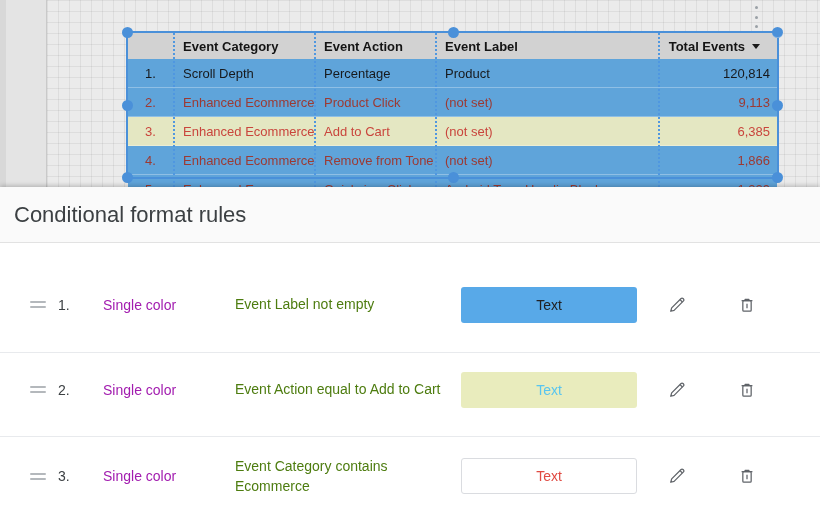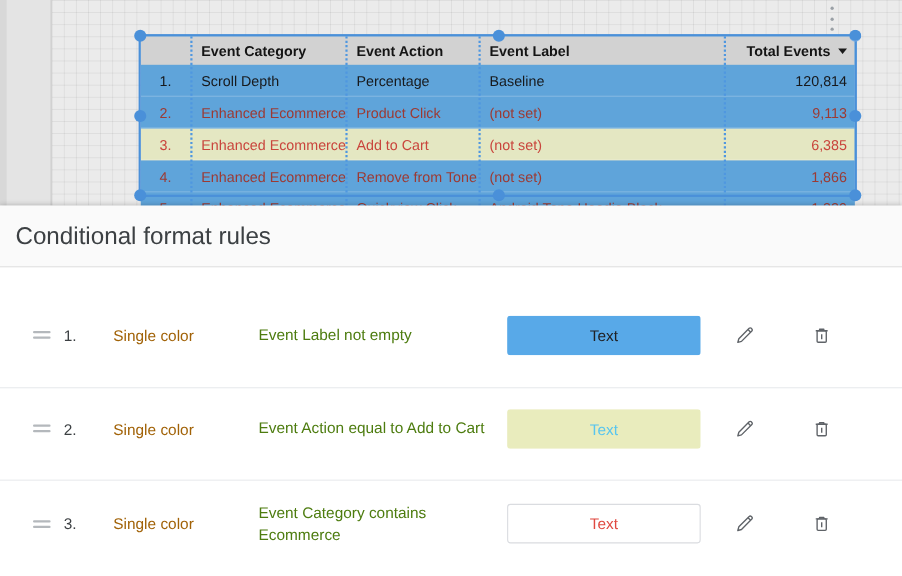--- a/index.html
+++ b/index.html
@@ -19,21 +19,21 @@
              flex-direction:column;align-items:center;justify-content:space-between;cursor:pointer;}
   .menu-dots i{width:3px;height:3px;border-radius:50%;background:#9aa0a6;}
 
   
   .table-widget{position:absolute;left:128px;top:33px;width:649px;height:188px;
                 overflow:hidden;background:var(--row-blue);}
   .t-header{display:flex;height:26px;background:var(--header-bg);}
   .th{display:flex;align-items:center;font-weight:bold;font-size:13px;color:#141414;
       box-sizing:border-box;padding-left:9px;}
   .c0{width:46px;}.c1{width:141px;}.c2{width:121px;}.c3{width:223px;}.c4{width:118px;}
-  .th.c4{justify-content:flex-end;padding-right:7px;}
+  .th.c4{justify-content:flex-end;padding-right:17px;}
   .sort{width:0;height:0;border-left:4px solid transparent;border-right:4px solid transparent;
         border-top:5px solid #1a1a1a;margin-left:7px;}
   .tr{display:flex;height:29px;border-bottom:1px solid rgba(255,255,255,0.3);box-sizing:border-box;}
   .tr.blue{background:var(--row-blue);}
   .tr.yellow{background:var(--row-yellow);}
   .td{display:flex;align-items:center;font-size:13px;box-sizing:border-box;padding-left:9px;overflow:hidden;white-space:nowrap;}
   .td.c0{padding-left:17px;}
   .td.c4{justify-content:flex-end;padding-right:7px;}
   .tr.dark .td{color:var(--row-text-dark);}
   .tr.blue.red .td{color:var(--row-text-red);}
@@ -55,21 +55,21 @@
   .panel-header{height:56px;background:#fafafa;border-bottom:1px solid #e2e2e2;
                 display:flex;align-items:center;box-sizing:border-box;}
   .panel-title{font-size:22px;font-weight:400;color:#3c4043;margin:0 0 0 14px;}
   .rule{display:flex;align-items:center;border-bottom:1px solid #e8eaed;box-sizing:border-box;}
   .rule.r0{height:110px;padding-top:14px;}
   .rule.r1{height:84px;padding-bottom:10px;}
   .rule.r2{height:87px;border-bottom:none;padding-bottom:9px;}
   .drag{margin-left:30px;width:16px;display:flex;flex-direction:column;gap:3px;cursor:grab;}
   .drag i{height:2px;background:#b4b8bc;border-radius:1px;}
   .ord{margin-left:12px;width:28px;font-size:14px;color:#3c4043;}
-  .kind{margin-left:17px;width:130px;font-size:14px;color:#a16207;}
+  .kind{margin-left:17px;width:130px;font-size:14px;color:#a21caf;}
   .cond{width:218px;margin-left:2px;font-size:14px;color:#4d7c0f;line-height:1.45;}
   .chip{margin-left:8px;width:176px;height:36px;border-radius:3px;display:flex;align-items:center;
         justify-content:center;font-size:14px;box-sizing:border-box;cursor:pointer;border:1px solid transparent;}
   .icon-btn{width:28px;height:28px;display:flex;align-items:center;justify-content:center;
             cursor:pointer;color:var(--panel-icon);background:none;border:none;padding:0;}
   .icon-btn.edit{margin-left:26px;}
   .icon-btn.trash{margin-left:42px;}
 </style>
 </head>
 <body>
@@ -102,21 +102,21 @@
         <span class="th c4">
           <span class="th-label">Total Events</span>
           <span class="sort"></span>
         </span>
       </div>
     <div class="t-body">
         <div class="tr blue dark">
     <span class="td c0">1.</span>
     <span class="td c1">Scroll Depth</span>
     <span class="td c2">Percentage</span>
-    <span class="td c3">Baseline</span>
+    <span class="td c3">Product</span>
     <span class="td c4">120,814</span>
   </div>
         <div class="tr blue red">
     <span class="td c0">2.</span>
     <span class="td c1">Enhanced Ecommerce</span>
     <span class="td c2">Product Click</span>
     <span class="td c3">(not set)</span>
     <span class="td c4">9,113</span>
   </div>
         <div class="tr yellow red">

